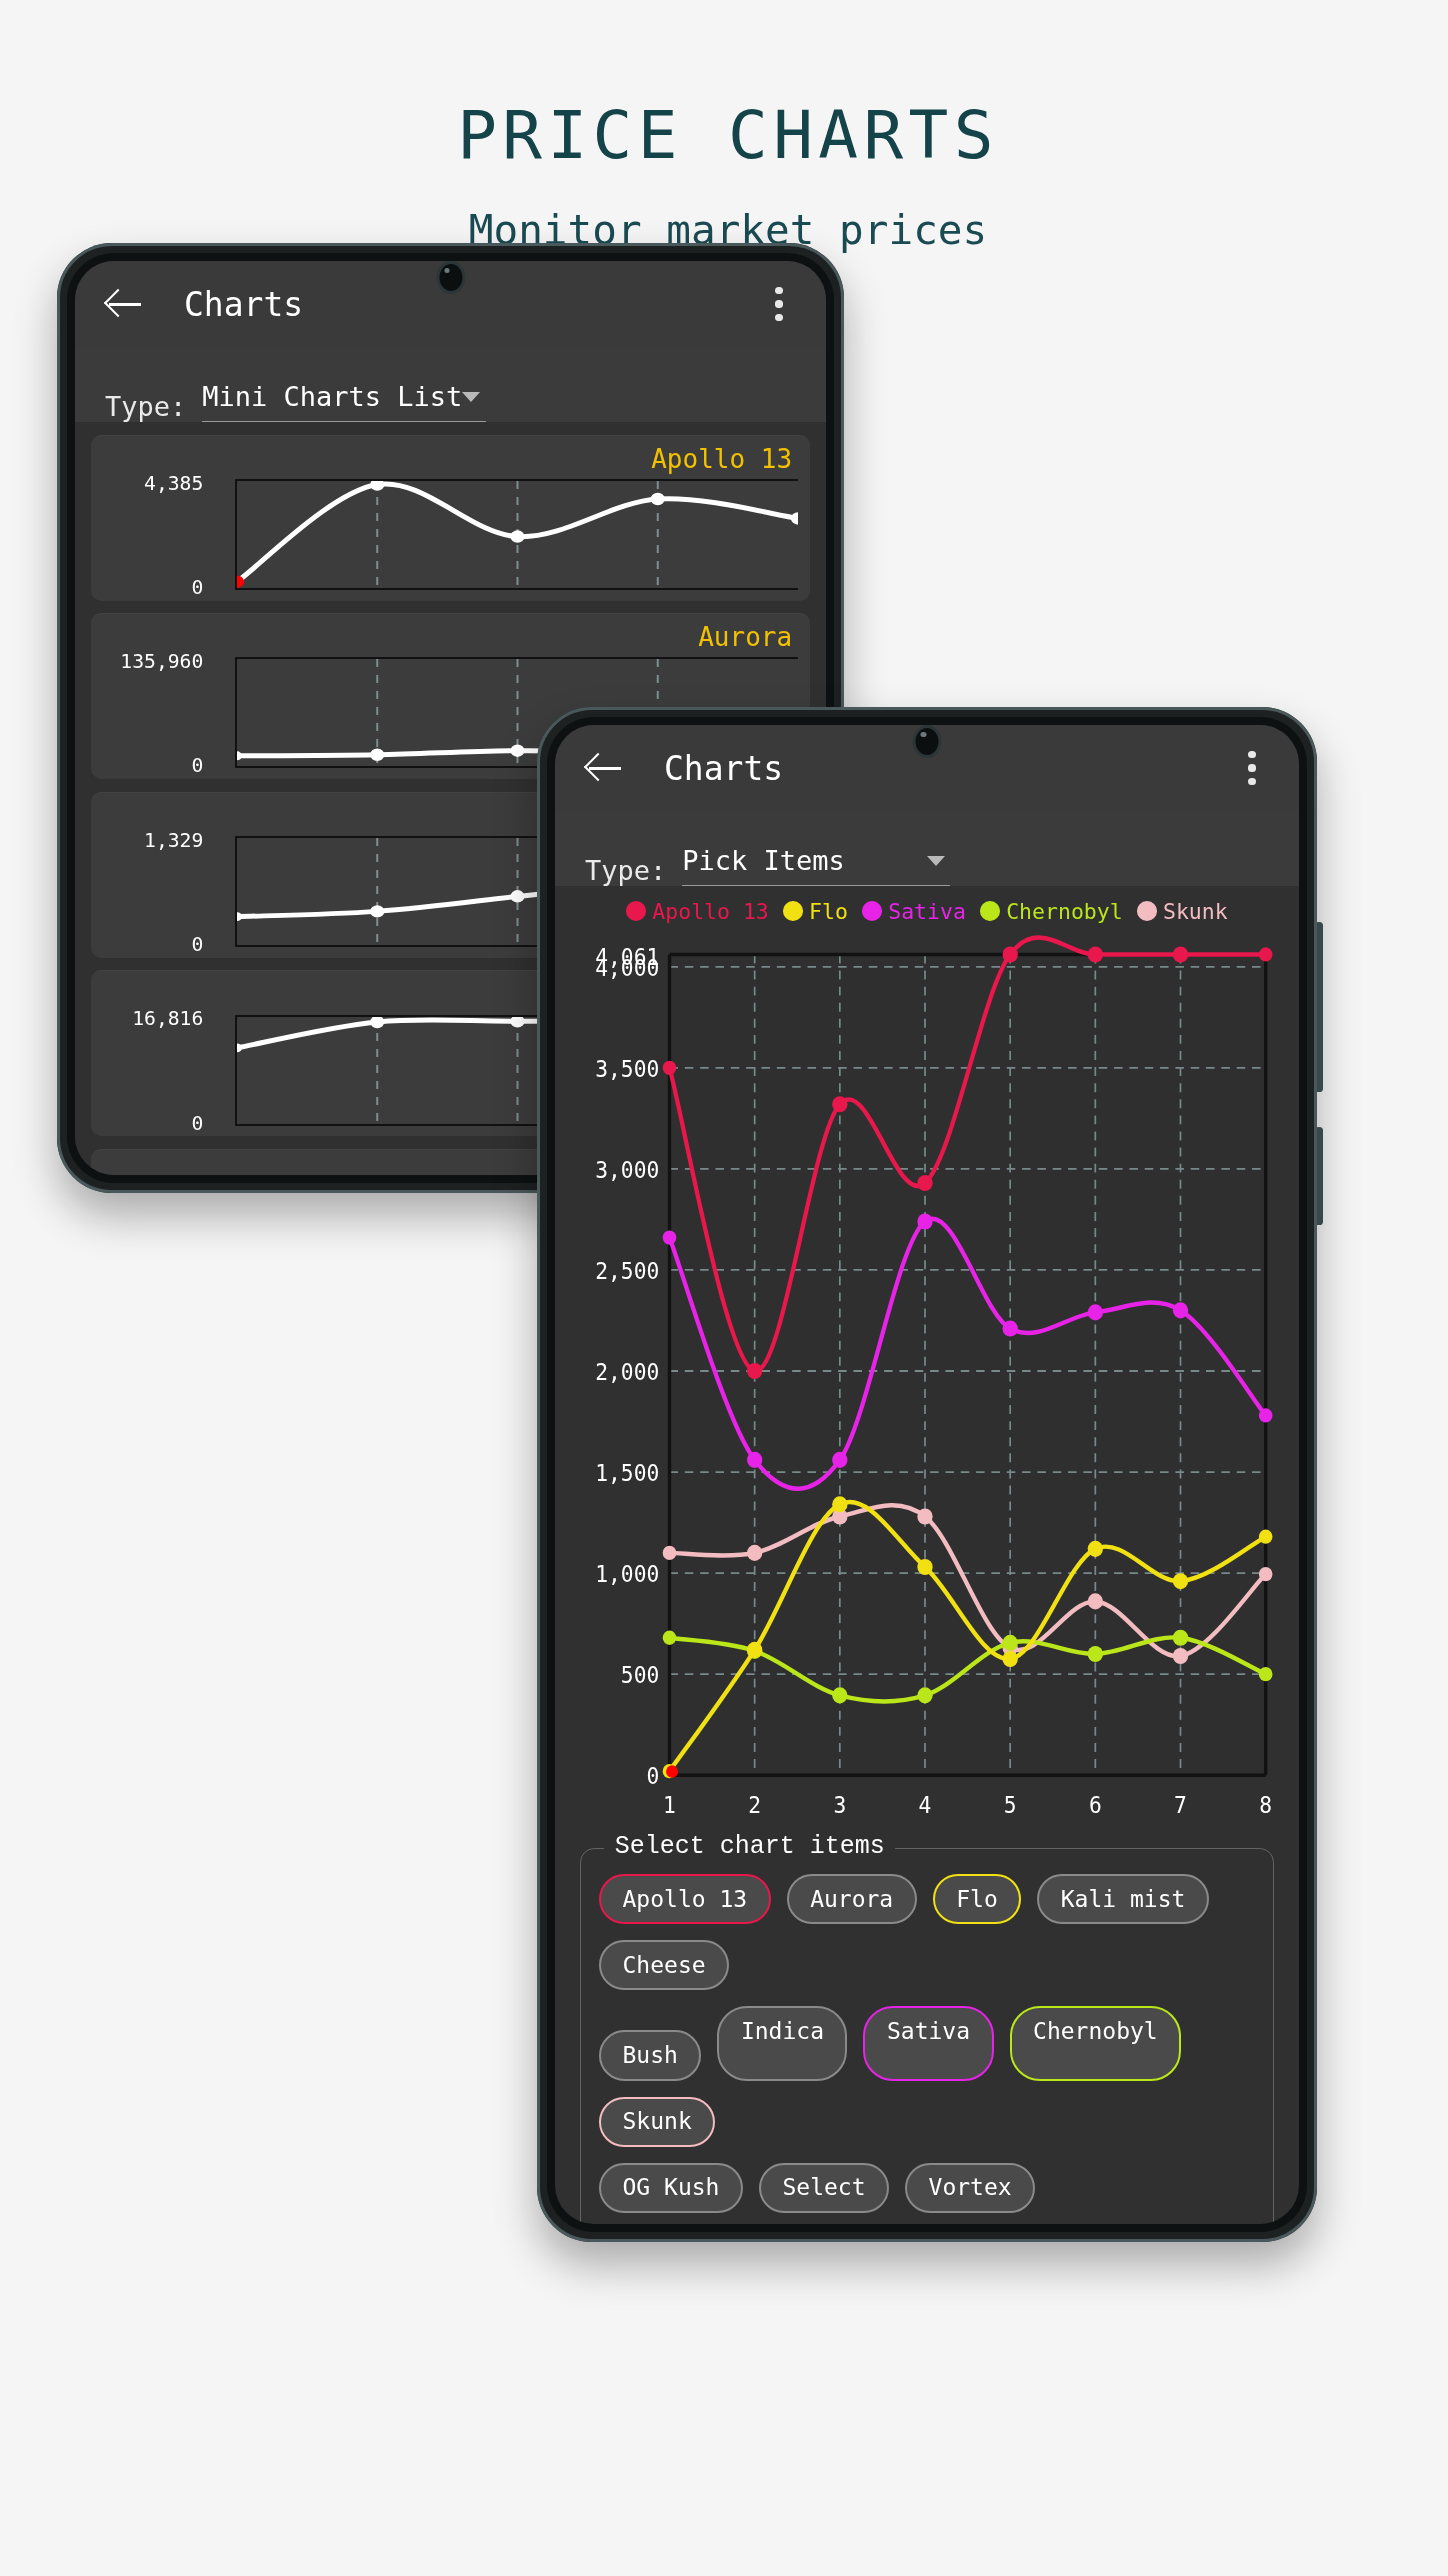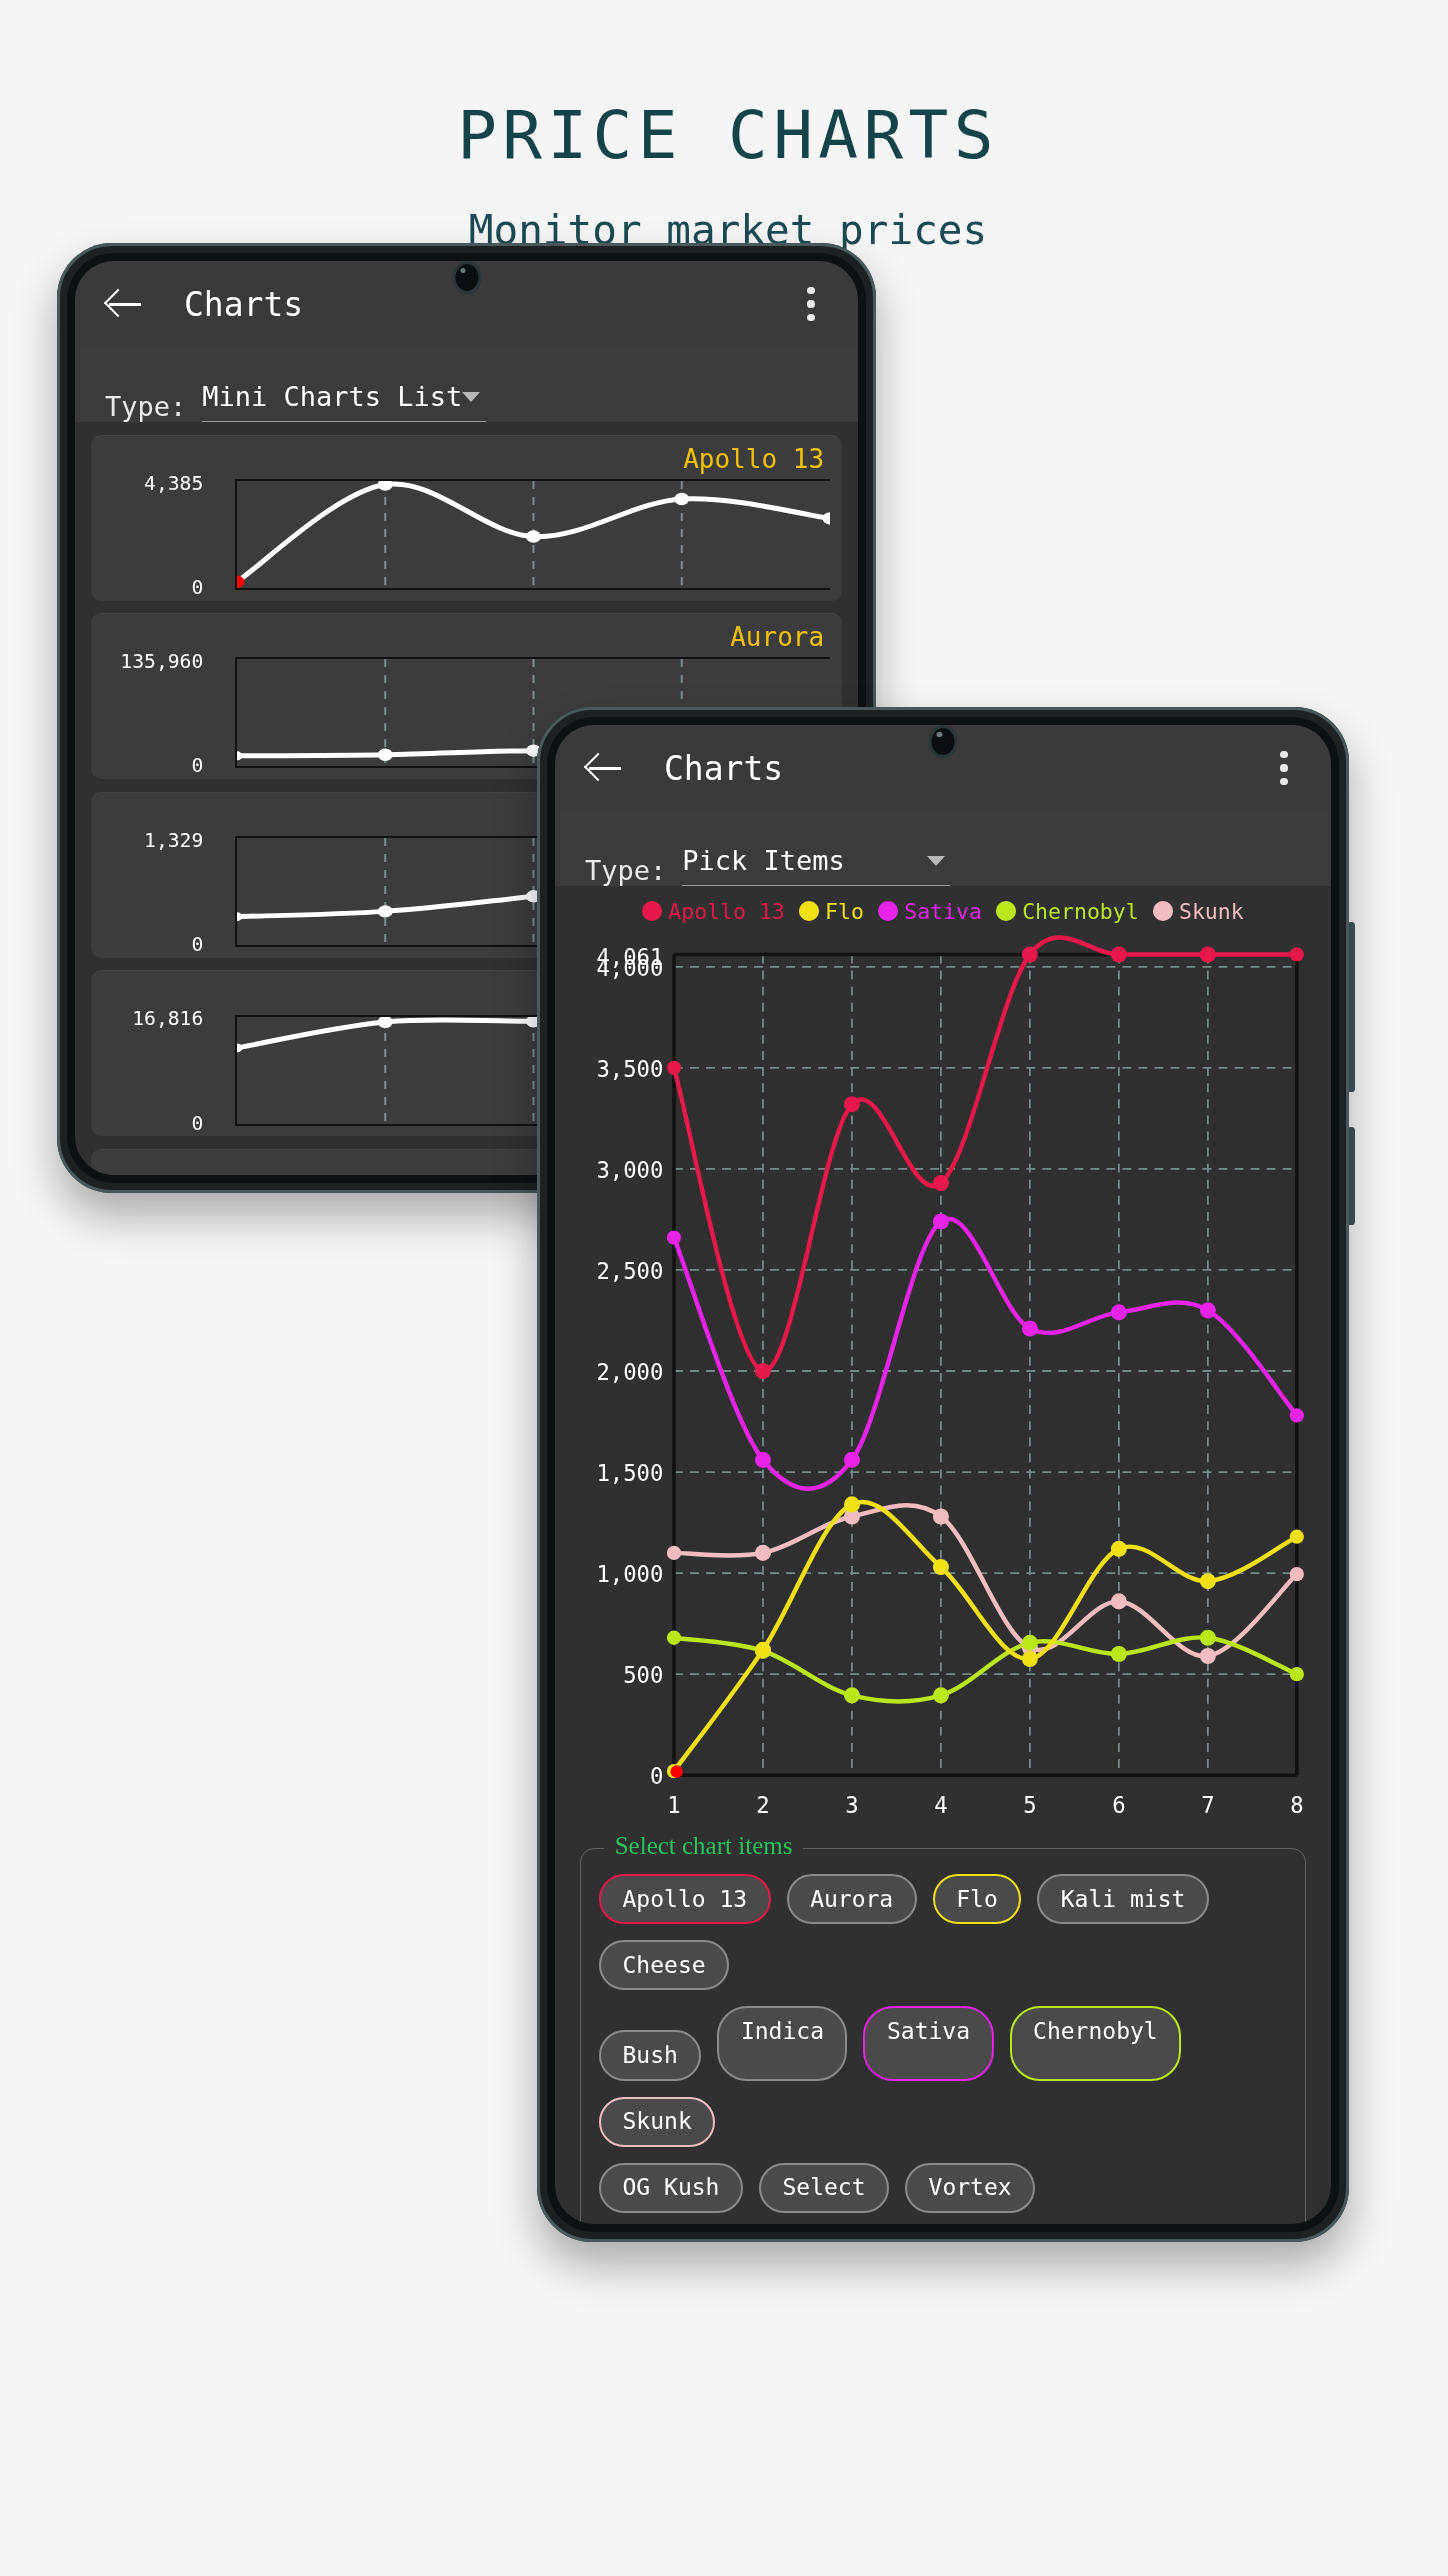--- a/index.html
+++ b/index.html
@@ -13,21 +13,21 @@
     font-size:66px;letter-spacing:5.4px;color:#14434a;margin-top:97px;
     font-family:"DejaVu Sans Mono",monospace;font-weight:400;
   }
   .page-sub{
     font-size:41px;color:#1a4a52;margin-top:32px;letter-spacing:0px;
     font-family:"DejaVu Sans Mono",monospace;font-weight:400;
   }
 
   
   .phone{position:absolute;border-radius:55px;background:#1d2122;
-         box-shadow:0 23px 43px rgba(0,0,0,0.30);padding-left:32px;}
+         box-shadow:0 23px 43px rgba(0,0,0,0.30);}
   .phone .bezel{position:absolute;inset:9.8px;border-radius:47px;background:#0e1112;}
   .phone .screen{position:absolute;inset:18px;border-radius:39px;background:#303030;overflow:hidden;}
   .phone .rim{position:absolute;inset:0;border-radius:55px;
        border:3.6px solid #49585a;pointer-events:none;}
   .cam{position:absolute;width:23px;height:27px;border-radius:50%;
        background:#0c0f10;border:3.6px solid #2c3638;left:50%;transform:translateX(-50%);top:18px;z-index:6;}
   .cam:after{content:"";position:absolute;left:5.4px;top:3.6px;width:5.4px;height:5.4px;border-radius:50%;
        background:#6b7b7d;}
   .sidebtn{position:absolute;width:8px;border-radius:3.6px;background:#39484a;right:-6.3px;}
 
@@ -77,21 +77,21 @@
   .legtxt{font-size:21.5px;font-family:"DejaVu Sans Mono",monospace;white-space:nowrap;}
 
   .bigwrap{background:#303030;padding:0 14.3px 7.2px 14.3px;}
   .bigchart{position:relative;height:903px;}
   .bigchart svg{position:absolute;left:0;top:0;width:100%;height:100%;}
 
   
   .chipbox{margin:5.4px 25px 0 25px;border:1.8px solid #636363;border-radius:14.3px;
       padding:25px 18px 25px 18px;position:relative;}
   .chiplegend{position:absolute;top:-17px;left:23px;background:#303030;padding:0 10.7px;
-      color:#22c55e;font-size:25px;font-family:Liberation Serif, serif;}
+      color:#ffffff;font-size:25px;font-family:Liberation Mono, monospace;}
   .chiprow{display:flex;flex-wrap:wrap;gap:16px;margin-bottom:16px;}
   .chiprow:last-child{margin-bottom:0;}
   .chip{background:#4a4a4a;border:2.7px solid #8a8a8a;border-radius:30px;
       padding:11.6px 21.5px;color:#ffffff;font-size:23px;cursor:pointer;
       font-family:"DejaVu Sans Mono",monospace;line-height:1;}
 </style>
 </head>
 <body>
 
 <div class="page-head">

